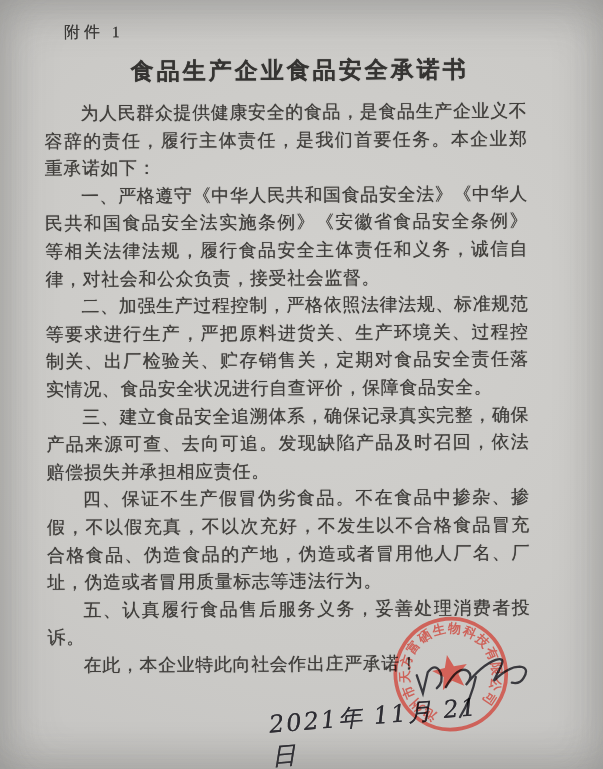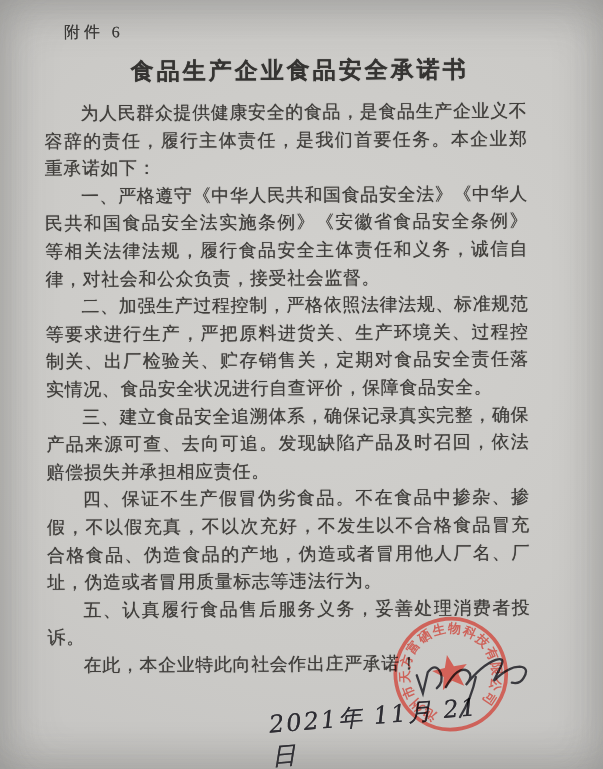--- a/index.html
+++ b/index.html
@@ -62,21 +62,21 @@
     position:absolute;left:406px;top:648px;width:138px;height:76px;
     mix-blend-mode:multiply;
   }
 </style>
 </head>
 <body>
 
 <div class="photo">
   <div class="sheet">
 
-    <div class="attachment">附件 6</div>
+    <div class="attachment">附件 1</div>
 
     <div class="title">食品生产企业食品安全承诺书</div>
 
     <div class="bodytext">
       <p>为人民群众提供健康安全的食品，是食品生产企业义不容辞的责任，履行主体责任，是我们首要任务。本企业郑重承诺如下：</p>
       <p>一、严格遵守《中华人民共和国食品安全法》《中华人民共和国食品安全法实施条例》《安徽省食品安全条例》等相关法律法规，履行食品安全主体责任和义务，诚信自律，对社会和公众负责，接受社会监督。</p>
       <p>二、加强生产过程控制，严格依照法律法规、标准规范等要求进行生产，严把原料进货关、生产环境关、过程控制关、出厂检验关、贮存销售关，定期对食品安全责任落实情况、食品安全状况进行自查评价，保障食品安全。</p>
       <p>三、建立食品安全追溯体系，确保记录真实完整，确保产品来源可查、去向可追。发现缺陷产品及时召回，依法赔偿损失并承担相应责任。</p>
       <p>四、保证不生产假冒伪劣食品。不在食品中掺杂、掺假，不以假充真，不以次充好，不发生以不合格食品冒充合格食品、伪造食品的产地，伪造或者冒用他人厂名、厂址，伪造或者冒用质量标志等违法行为。</p>
       <p>五、认真履行食品售后服务义务，妥善处理消费者投诉。</p>

